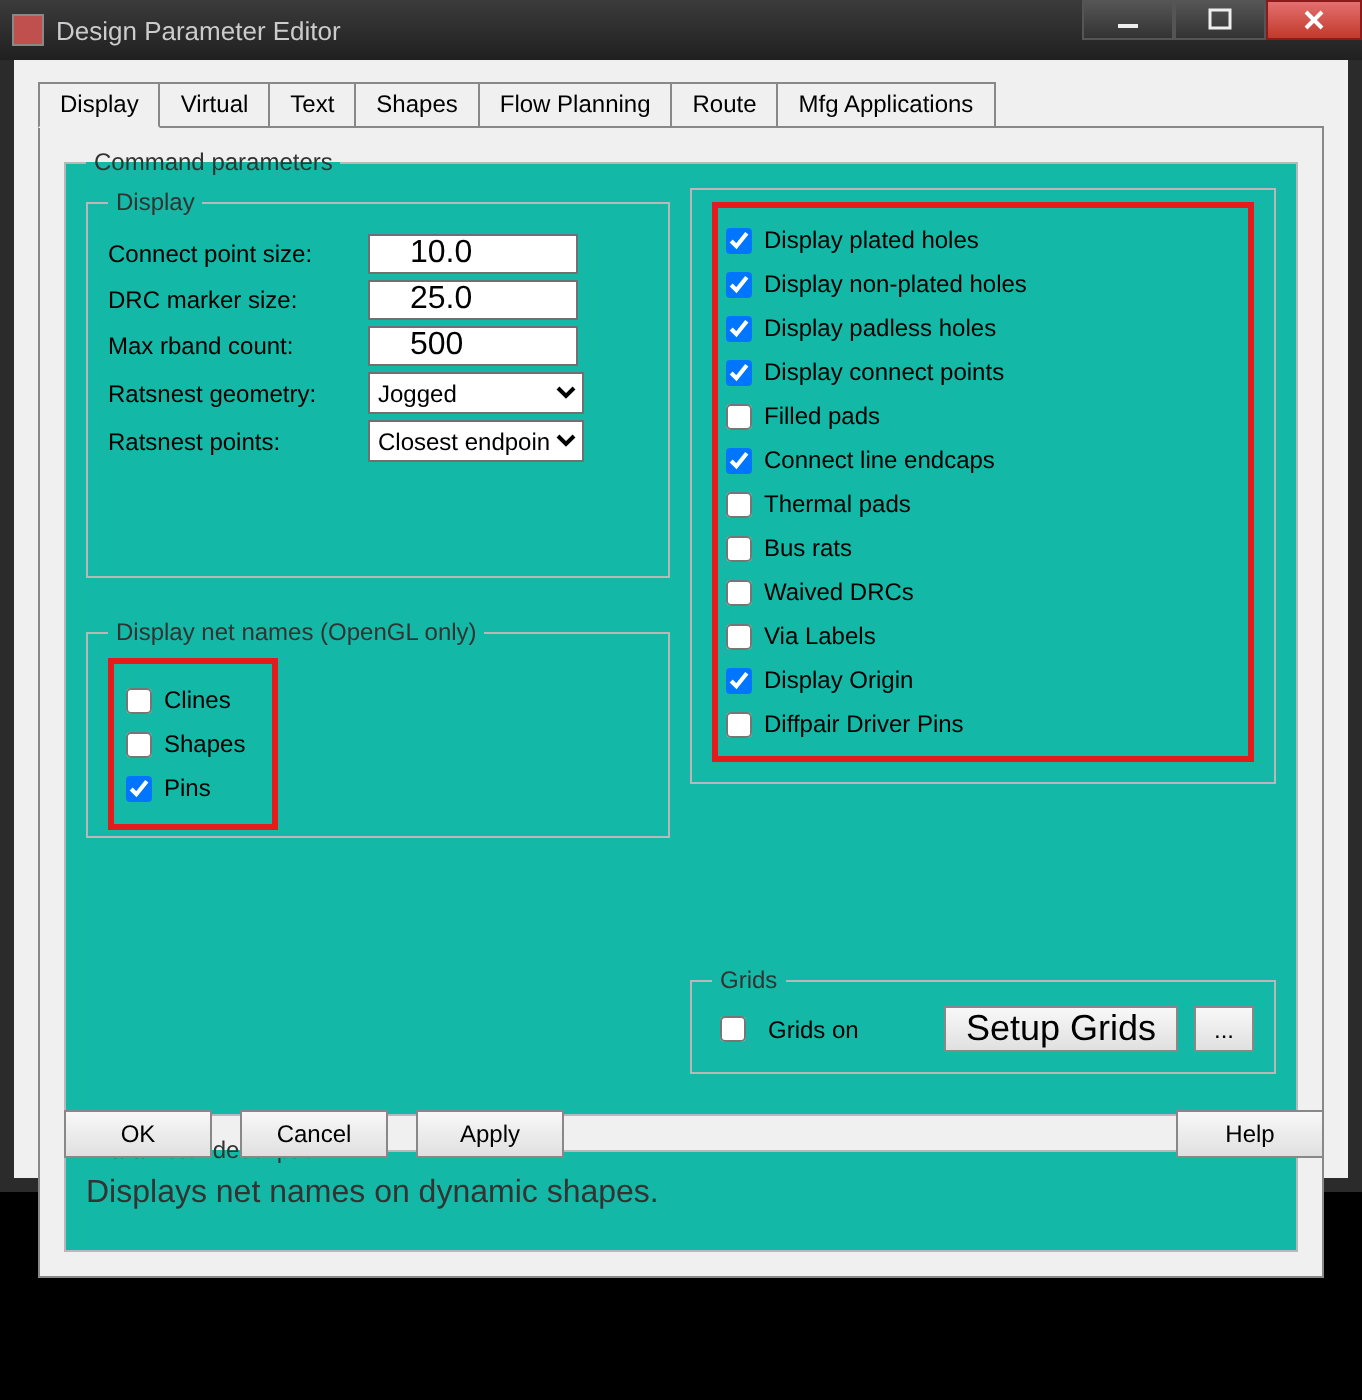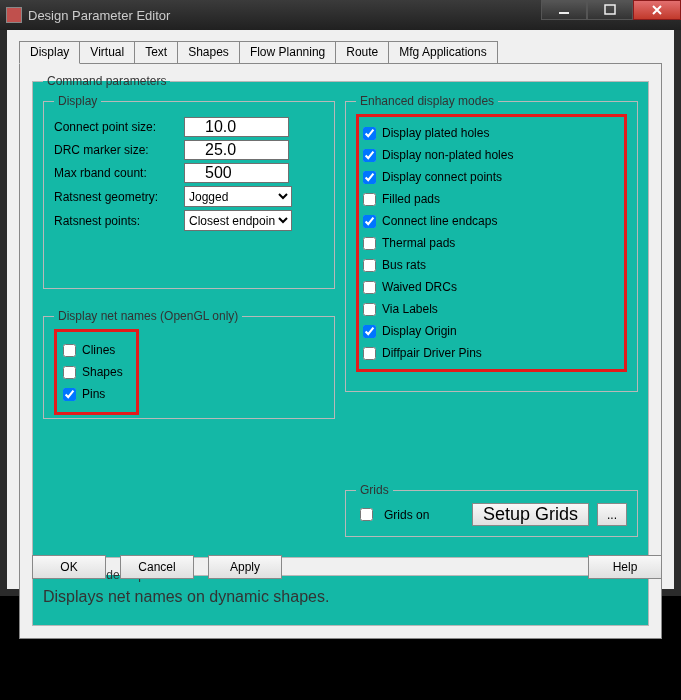--- a/index.html
+++ b/index.html
@@ -263,29 +263,32 @@
                 <div class="check-row">
                   <input type="checkbox" checked="" style="">
                   <span>Pins</span>
                 </div>
               </div>
             </fieldset>
           </div>
 
           <div class="right-col">
             <fieldset class="enhanced-box">
-              <legend>Enhanced display modes</legend>
               <div class="highlight enhanced-inner" id="enhanced-list">
               <div class="check-row">
                     <input type="checkbox" checked="" style="">
                     <span>Display plated holes</span>
                   </div>
                   <div class="check-row">
                     <input type="checkbox" checked="" style="">
                     <span>Display non-plated holes</span>
+                  </div>
+                  <div class="check-row">
+                    <input type="checkbox" checked="" style="">
+                    <span>Display padless holes</span>
                   </div>
                   <div class="check-row">
                     <input type="checkbox" checked="" style="">
                     <span>Display connect points</span>
                   </div>
                   <div class="check-row">
                     <input type="checkbox" style="">
                     <span>Filled pads</span>
                   </div>
                   <div class="check-row">

